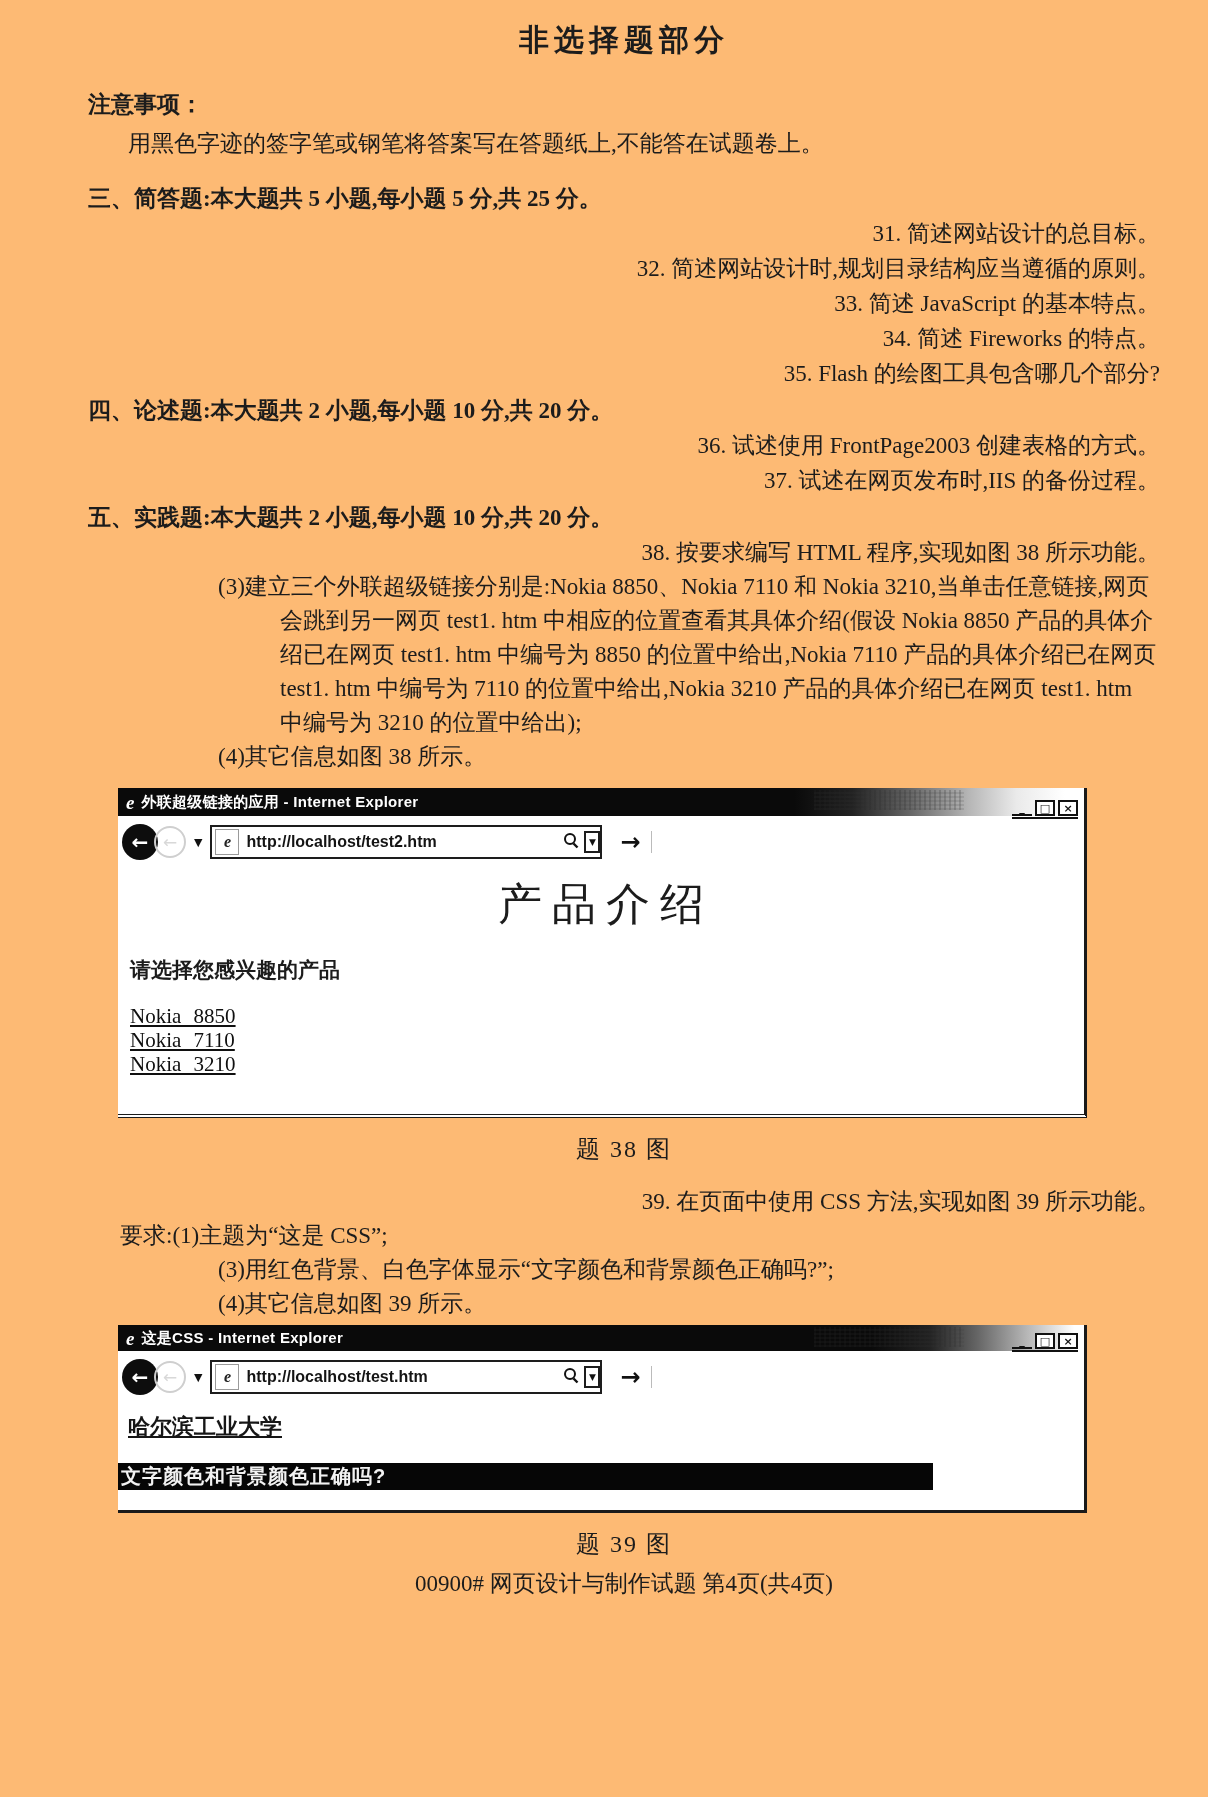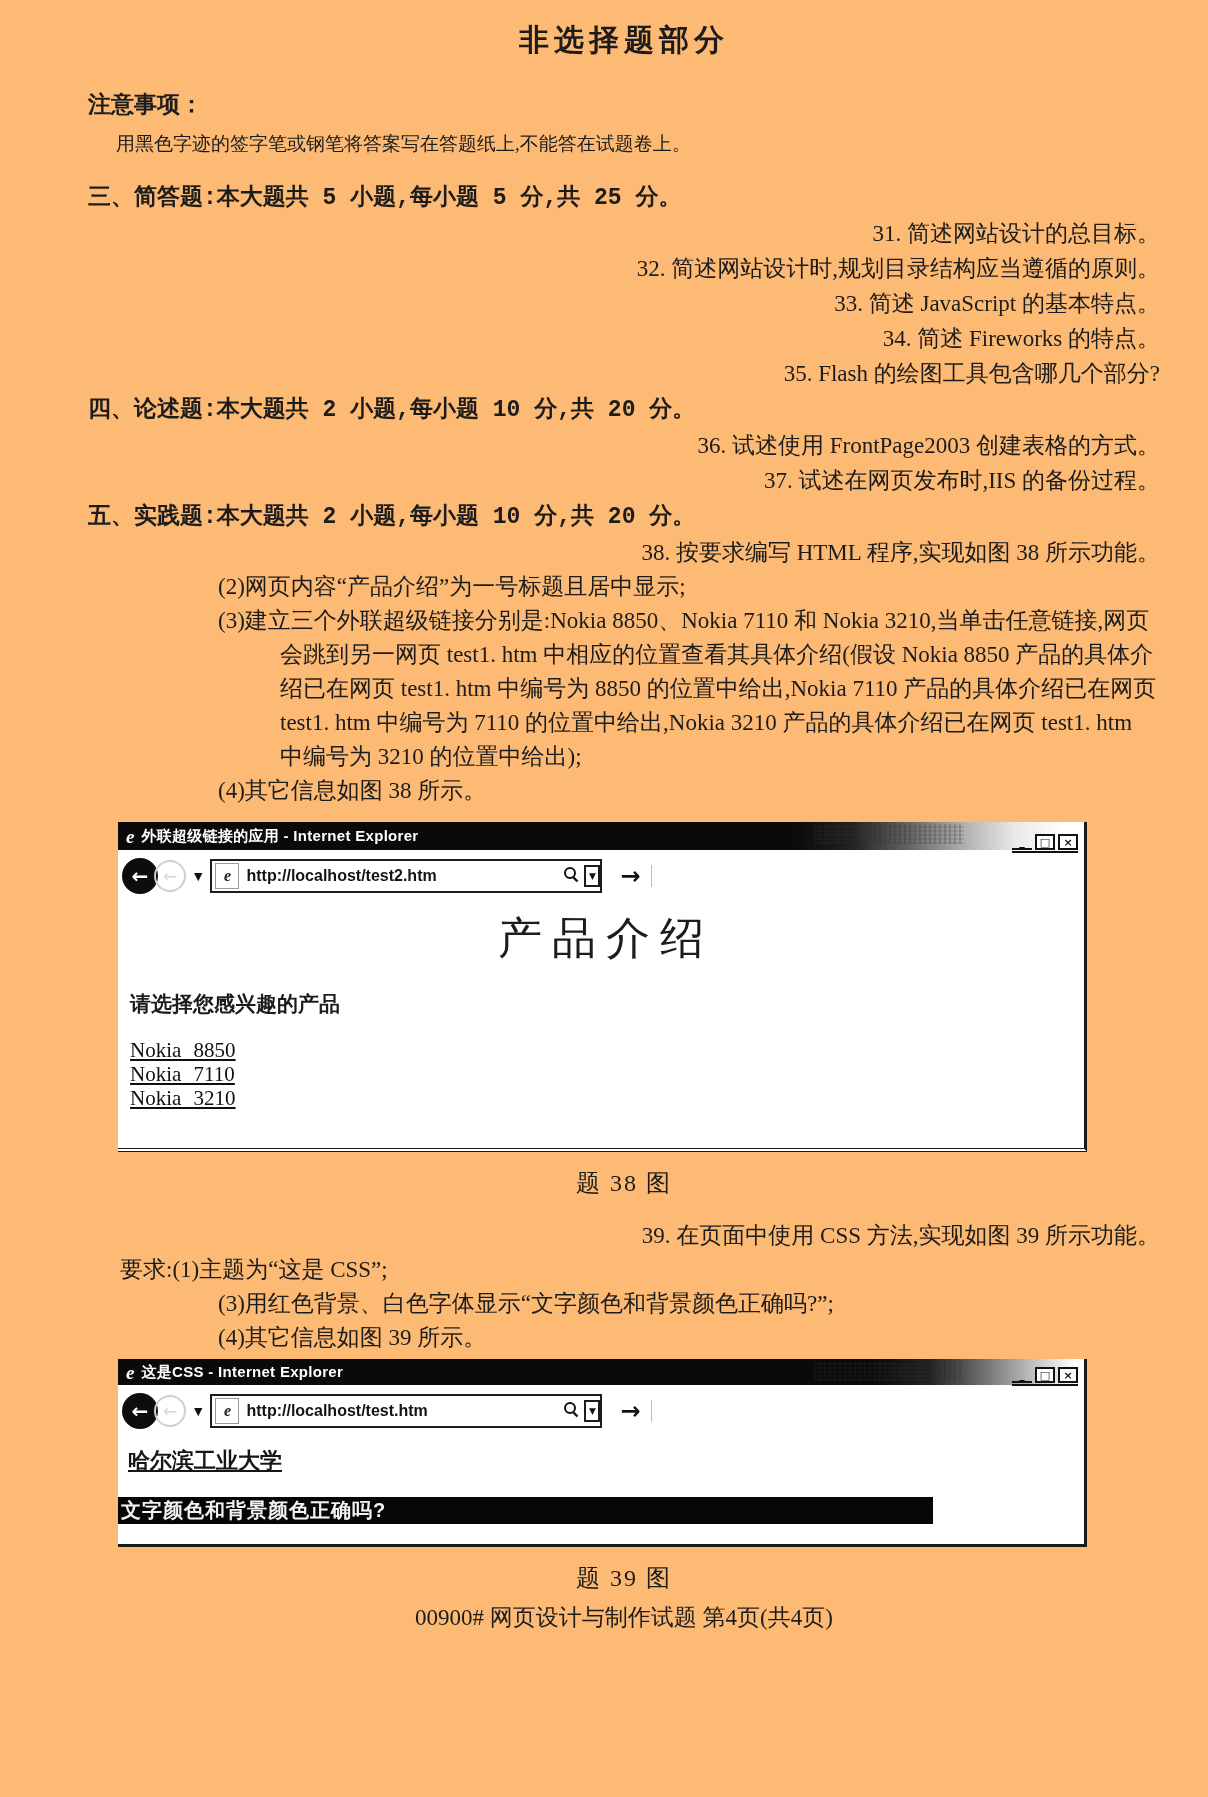--- a/index.html
+++ b/index.html
@@ -20,25 +20,25 @@
     font-size:30px; font-weight:700; letter-spacing:5px;
     margin-top:8px;
   }
   .notice-label {
     margin-top:28px;
     font-family:"Liberation Sans", sans-serif;
     font-size:23px; font-weight:700;
   }
   .notice-text {
     margin-top:6px;
-    margin-left:28px;
-    font-size:19px; line-height:35px;
+    margin-left:40px;
+    font-size:23px; line-height:35px;
   }
   .sec-heading {
-    font-family:Liberation Mono, monospace;
+    font-family:Liberation Serif, serif;
     font-size:23px; font-weight:700; line-height:35px;
     margin-top:20px;
   }
   .sec-heading.tight { margin-top:2px; }
   .item { font-size:23px; line-height:35px;text-align:right; }
   .req-intro { font-size:23px; line-height:34px; margin-left:32px; }
   .req {
     font-size:23px; line-height:34px;
     margin-left:130px; max-width:950px;
     padding-left:62px; text-indent:-62px;
@@ -209,21 +209,20 @@
   <div class="item">34. 简述 Fireworks 的特点。</div>
   <div class="item">35. Flash 的绘图工具包含哪几个部分?</div>
 
   <div class="sec-heading tight">四、论述题:本大题共 2 小题,每小题 10 分,共 20 分。</div>
   <div class="item">36. 试述使用 FrontPage2003 创建表格的方式。</div>
   <div class="item">37. 试述在网页发布时,IIS 的备份过程。</div>
 
   <div class="sec-heading tight">五、实践题:本大题共 2 小题,每小题 10 分,共 20 分。</div>
 
   <div class="item">38. 按要求编写 HTML 程序,实现如图 38 所示功能。</div>
-  <div class="req">(2)网页内容“产品介绍”为一号标题且居中显示;</div>
   <div class="req">(3)建立三个外联超级链接分别是:Nokia 8850、Nokia 7110 和 Nokia 3210,当单击任意链接,网页会跳到另一网页 test1. htm 中相应的位置查看其具体介绍(假设 Nokia 8850 产品的具体介绍已在网页 test1. htm 中编号为 8850 的位置中给出,Nokia 7110 产品的具体介绍已在网页 test1. htm 中编号为 7110 的位置中给出,Nokia 3210 产品的具体介绍已在网页 test1. htm 中编号为 3210 的位置中给出);</div>
   <div class="req">(4)其它信息如图 38 所示。</div>
 
   <div class="browser fig38">
     <div class="titlebar">
       <span class="ie-logo">e</span>
       <span class="win-title">外联超级链接的应用 - Internet Explorer</span>
     </div>
     <div class="win-controls">
       <span class="wc min">_</span>

